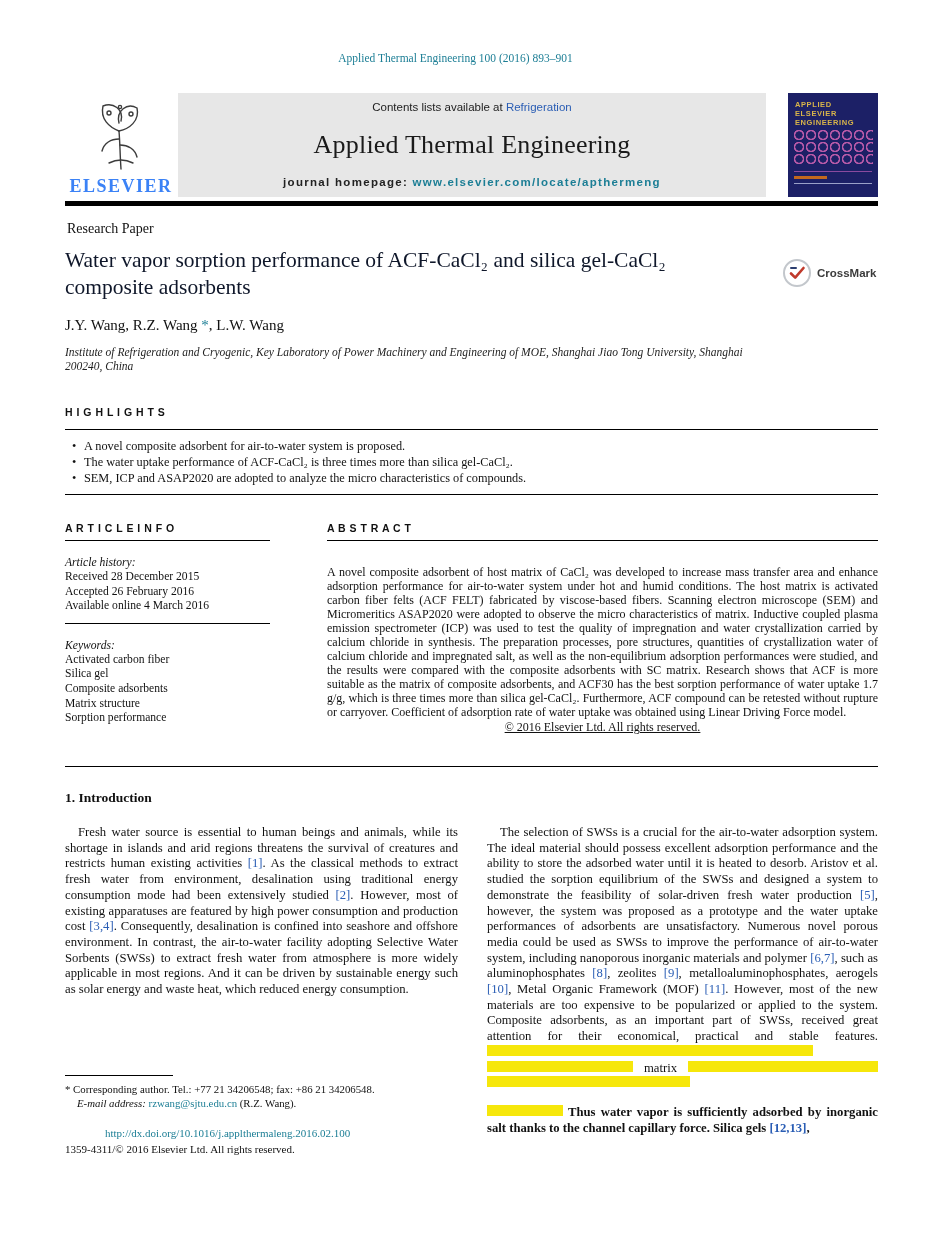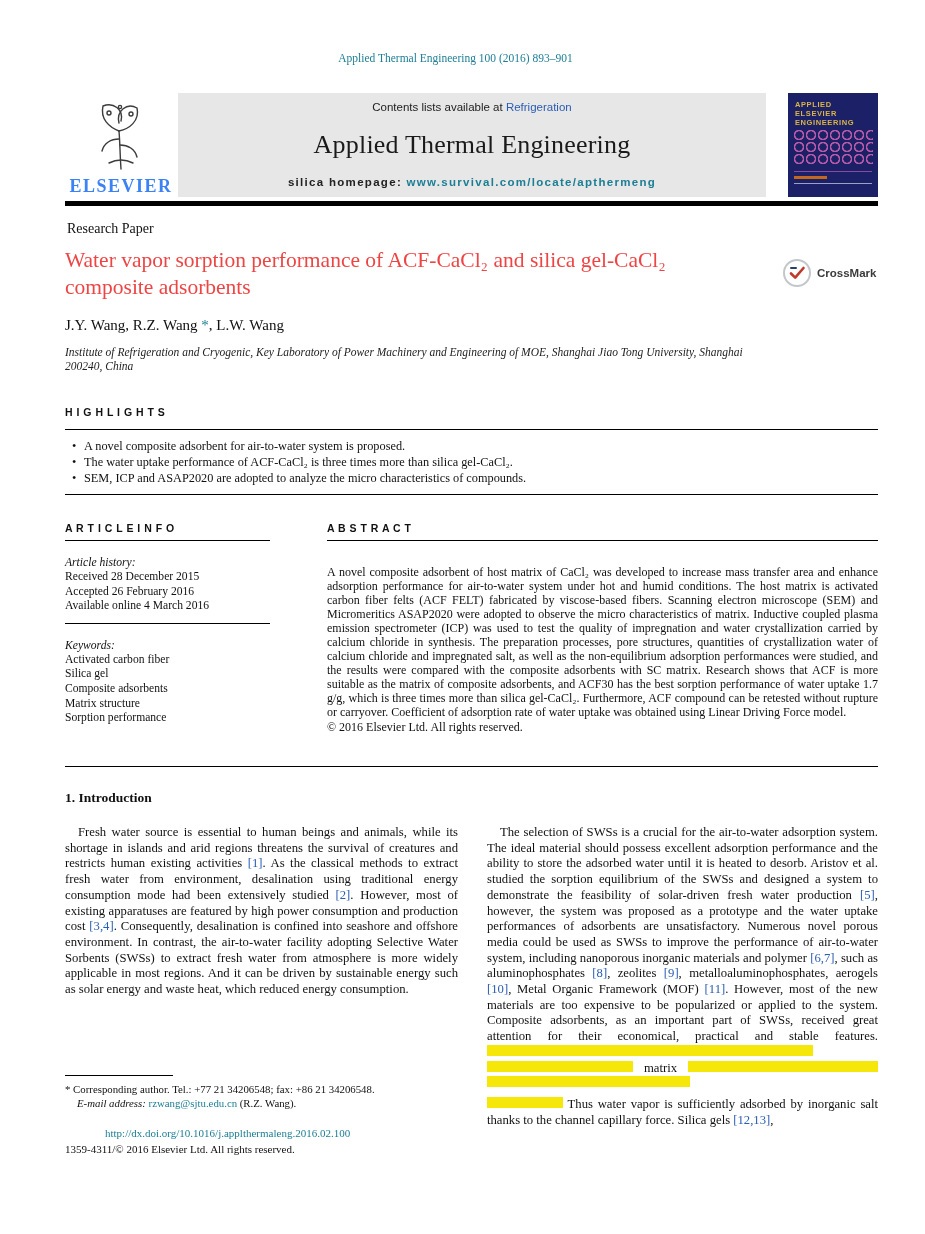--- a/index.html
+++ b/index.html
@@ -43,21 +43,21 @@
   .cover-foot { position:absolute; left:6px; right:6px; bottom:6px; height:20px;
                 border-top:1px solid #8a4a9e; }
   .cover-foot::before { content:""; display:block; height:3px; margin-top:4px;
                         background:linear-gradient(90deg,#c2691e 0 42%, rgba(0,0,0,0) 42%); }
   .cover-foot::after  { content:""; display:block; height:1px; margin-top:4px; background:#9aa0c8; }
 
   .black-bar { position:absolute; top:201px; left:65px; width:813px; height:5px; background:#000; }
 
   .research-paper { position:absolute; top:221px; left:67px; font-size:14px; }
 
-  .title { position:absolute; top:247px; left:65px; width:690px; font-size:21.5px; line-height:27px; color:#ef4444; }
+  .title { position:absolute; top:247px; left:65px; width:690px; font-size:21.5px; line-height:27px; color:#0f172a; }
 
   .crossmark { position:absolute; top:258px; right:47px; width:96px; display:flex; align-items:center; gap:5px; }
   .crossmark-label { font-family:"Liberation Sans",sans-serif; font-size:11.5px; font-weight:bold; color:#3b3b3b; }
 
   .authors { position:absolute; top:317px; left:65px; font-size:15px; }
   .affiliation { position:absolute; top:345px; left:65px; width:705px; font-size:11.5px;
                  font-style:italic; line-height:14px; color:#222; }
 
   .hl-heading, .col-heading { font-family:"Liberation Sans",sans-serif; font-size:10.5px;
                  font-weight:bold; letter-spacing:.5px; color:#111; }
@@ -69,27 +69,27 @@
   .hl-item { line-height:16px; padding-left:12px; position:relative; }
   .hl-item::before { content:"•"; position:absolute; left:0; top:0; }
 
   .info-col { position:absolute; top:522px; left:65px; width:205px; font-size:11.6px; }
   .abs-col  { position:absolute; top:522px; left:327px; width:551px; font-size:12px; }
   .head-rule { height:1px; background:#000; margin-top:6px; }
   .mid-rule  { height:1px; background:#000; margin-top:9px; }
   .info-label { font-style:italic; margin-top:14px; line-height:15px; }
   .info-line { line-height:14.6px; }
   .abs-text { margin-top:24px; line-height:14px; }
-  .abs-rights { text-align:left; line-height:14px; margin-top:1px; }
+  .abs-rights { text-align:center; line-height:14px; margin-top:1px;text-decoration:underline; }
 
   .intro-h { position:absolute; top:790px; left:65px; font-size:13.5px; font-weight:bold; }
   .col-left  { position:absolute; top:825px; left:65px;  width:393px; font-size:12.7px; line-height:15.7px; }
   .col-right { position:absolute; top:825px; left:487px; width:391px; font-size:12.7px; line-height:15.7px; }
   .indent { text-indent:13px; }
-  .p2 { margin-top:5px; }
+  .p2 { margin-top:13px;font-weight:bold; }
 
   .ref { color:#2a5db4; }
   .lk  { color:#1c7e95; }
   .hl  { background:#f6e70b; display:inline-block; height:11px; }
   .hl-a { width:326px; } .hl-b { width:146px; } .hl-c { width:190px; }
   .hl-d { width:203px; } .hl-e { width:76px; }
 
   .footnote { position:absolute; top:1075px; left:65px; width:400px; font-size:10.8px; line-height:13.5px; }
   .fn-rule { width:108px; height:1px; background:#000; margin-bottom:7px; }
   .fn-l2 { padding-left:12px; }
@@ -122,22 +122,22 @@
       <div class="elsevier-word">ELSEVIER</div>
     </div>
 
     <div class="banner">
       <div class="contents-line">
         <span>Contents lists available at</span>
         <span class="blue">Refrigeration</span>
       </div>
       <div class="journal-title">Applied Thermal Engineering</div>
       <div class="homepage-line">
-        <span>silica homepage:</span>
-        <span class="teal">www.survival.com/locate/apthermeng</span>
+        <span>journal homepage:</span>
+        <span class="teal">www.elsevier.com/locate/apthermeng</span>
       </div>
     </div>
 
     <div class="cover">
       <div class="cover-head">
         <div>APPLIED</div>
         <div>ELSEVIER</div>
         <div>ENGINEERING</div>
       </div>
       <div class="cover-rings"></div>

